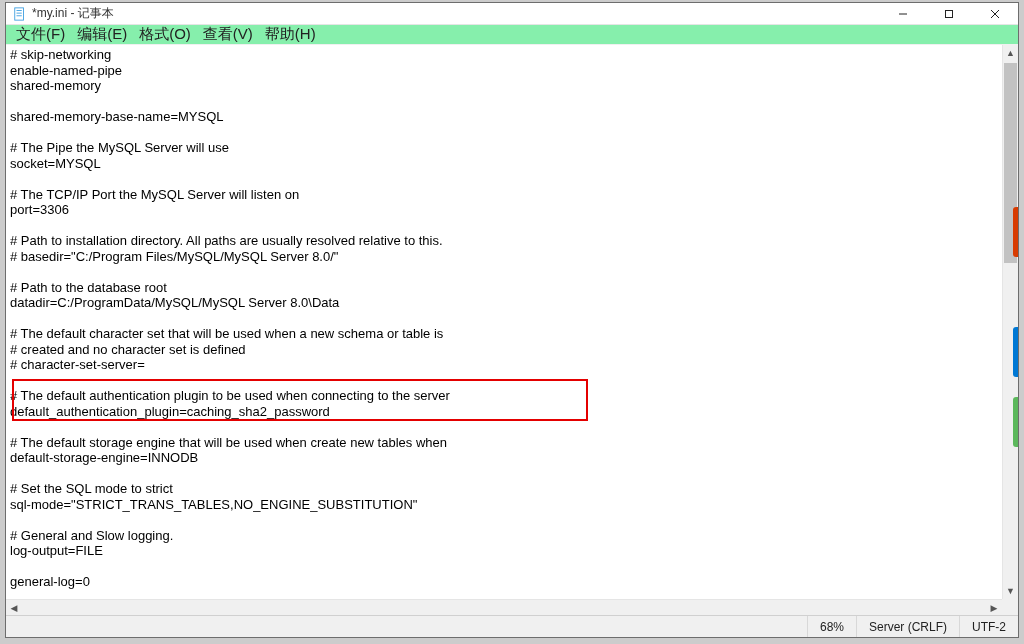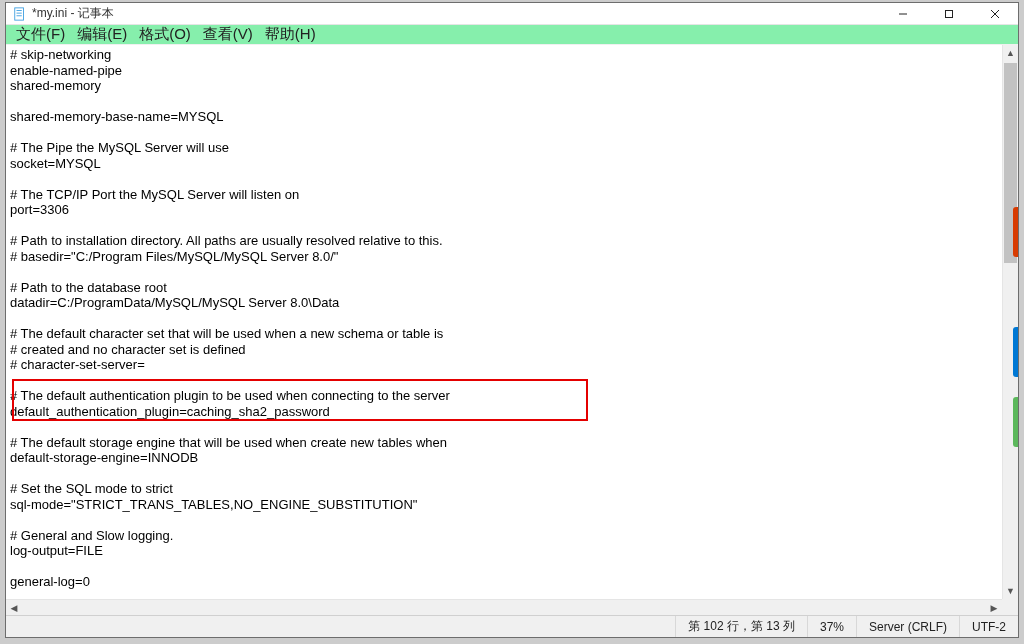--- a/index.html
+++ b/index.html
@@ -157,19 +157,18 @@
 
     <div class="right-strip">
       <div class="right-tab rt1"></div>
       <div class="right-tab rt2"></div>
       <div class="right-tab rt3"></div>
     </div>
   </div>
 
   <div class="statusbar">
     <div class="cell first"></div>
-    <div class="cell">第 102 行，第 13 列</div>
-    <div class="cell">37%</div>
+    <div class="cell">68%</div>
     <div class="cell">Server (CRLF)</div>
     <div class="cell">UTF-2</div>
   </div>
 
 </div>
 
 </body></html>

